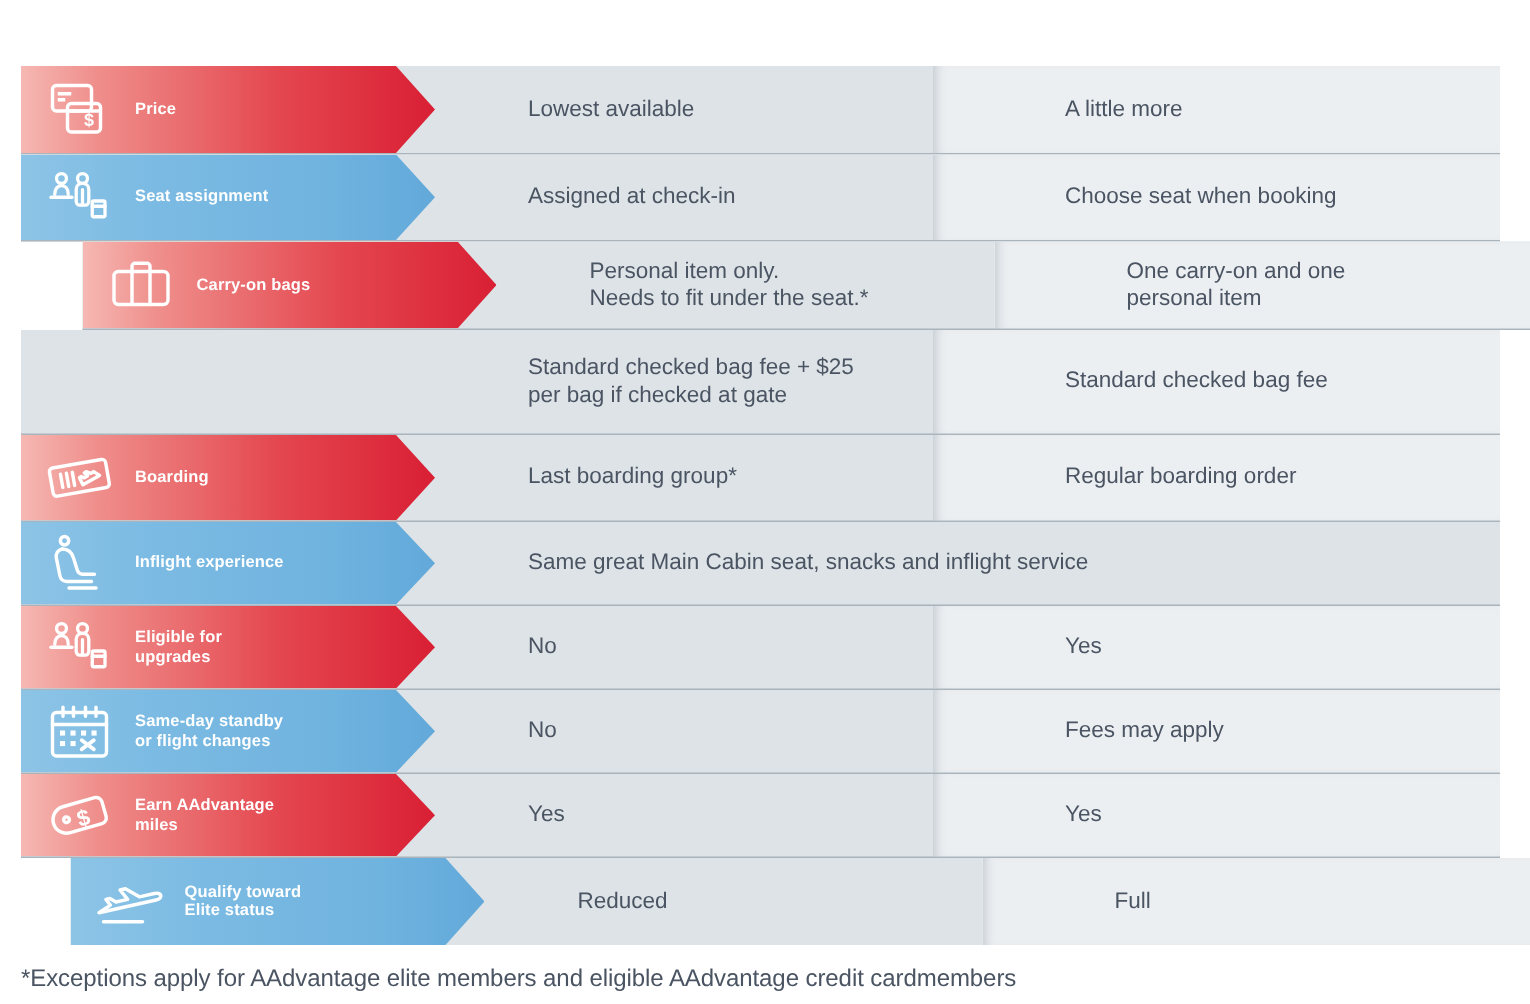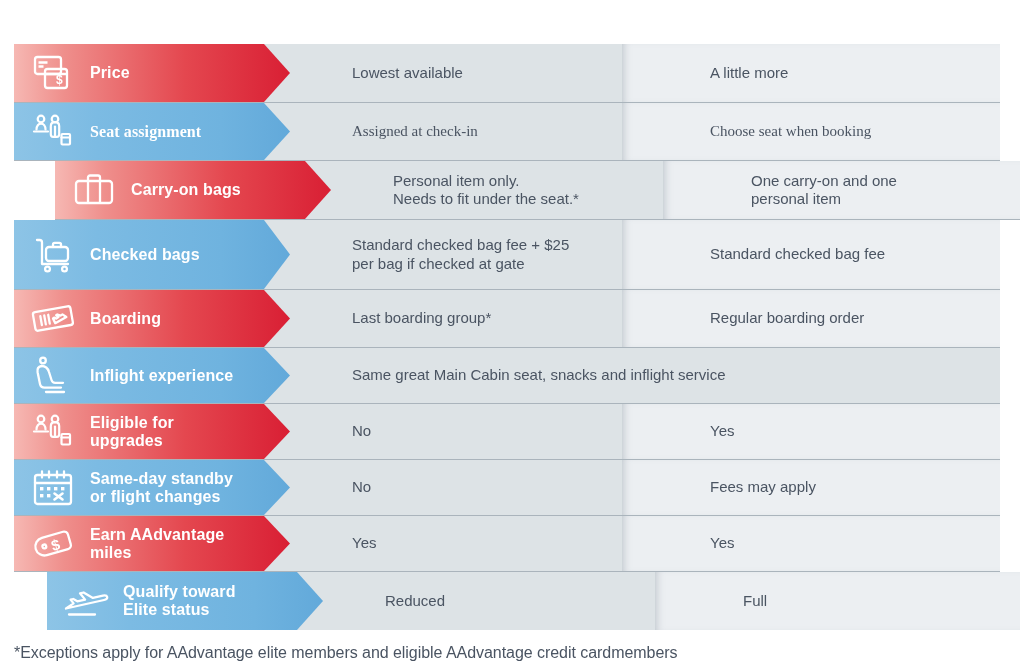--- a/index.html
+++ b/index.html
@@ -96,21 +96,21 @@
     height: 46px;
     flex: 0 0 46px;
     display: flex;
     align-items: center;
     justify-content: center;
   }
   .chev .icon svg { display: block; }
   .chev .label {
     margin-left: 14px;
     color: #ffffff;
-    font-size: 16px;
+    font-size: 11px;
     font-weight: bold;
     line-height: 1.12;
     letter-spacing: .1px;
     white-space: pre-line;
   }
 
   
   .cell {
     position: absolute;
     top: 0; bottom: 0;
@@ -157,21 +157,21 @@
               <path d="M13 21h22"></path>
             </g>
             <text x="24" y="31" font-family="Liberation Sans, sans-serif" font-size="12" font-weight="bold" fill="#fff">$</text>
           </svg>
         </span>
         <span class="label">Price</span>
       </div>
       <div class="cell right">A little more</div>
       <div class="cell left">Lowest available</div>
     </div>
-    <div class="row" style="height: 58px; font-family: Liberation Serif, serif;">
+    <div class="row" style="height: 58px;">
       <div class="right-panel"></div>
       <div class="chev blue">
         <span class="icon">
           <svg width="42" height="40" viewBox="0 0 42 40">
             <g fill="none" stroke="#fff" stroke-width="2.2" stroke-linecap="round" stroke-linejoin="round">
               <circle cx="9" cy="7" r="3.3"></circle>
               <path d="M4.5 17.5c0-3.6 2-5.8 4.5-5.8s4.5 2.2 4.5 5.8"></path>
               <path d="M2 19.5h14"></path>
               <circle cx="23" cy="7" r="3.3"></circle>
               <path d="M18.8 14.2c0-2.5 1.9-4 4.2-4s4.2 1.5 4.2 4v8c0 1.6-1.1 2.6-2.3 2.6h-3.8c-1.2 0-2.3-1-2.3-2.6z"></path>
@@ -201,34 +201,20 @@
         </span>
         <span class="label">Carry-on bags</span>
       </div>
       <div class="cell left">Personal item only.
 Needs to fit under the seat.*</div>
       <div class="cell right">One carry-on and one
 personal item</div>
     </div>
     <div class="row" style="height: 70px;">
       <div class="right-panel"></div>
-      <div class="chev blue">
-        <span class="icon">
-          <svg width="42" height="40" viewBox="0 0 42 40">
-            <g fill="none" stroke="#fff" stroke-width="2.3" stroke-linecap="round" stroke-linejoin="round">
-              <path d="M5 5h2.6c1.5 0 2.4 1.1 2.4 2.6V29h26"></path>
-              <rect x="14" y="12" width="22" height="14" rx="3"></rect>
-              <path d="M21 12V9.5c0-.9.7-1.6 1.6-1.6h4.8c.9 0 1.6.7 1.6 1.6V12"></path>
-              <circle cx="15.5" cy="34" r="2.4"></circle>
-              <circle cx="32.5" cy="34" r="2.4"></circle>
-            </g>
-          </svg>
-        </span>
-        <span class="label">Checked bags</span>
-      </div>
       <div class="cell left">Standard checked bag fee + $25
 per bag if checked at gate</div>
       <div class="cell right">Standard checked bag fee</div>
     </div>
     <div class="row" style="height: 58px;">
       <div class="right-panel"></div>
       <div class="chev red">
         <span class="icon">
           <svg width="44" height="40" viewBox="0 0 44 40">
             <g fill="none" stroke="#fff" stroke-width="2.3" stroke-linecap="round" stroke-linejoin="round" transform="rotate(-10 22 20)">

